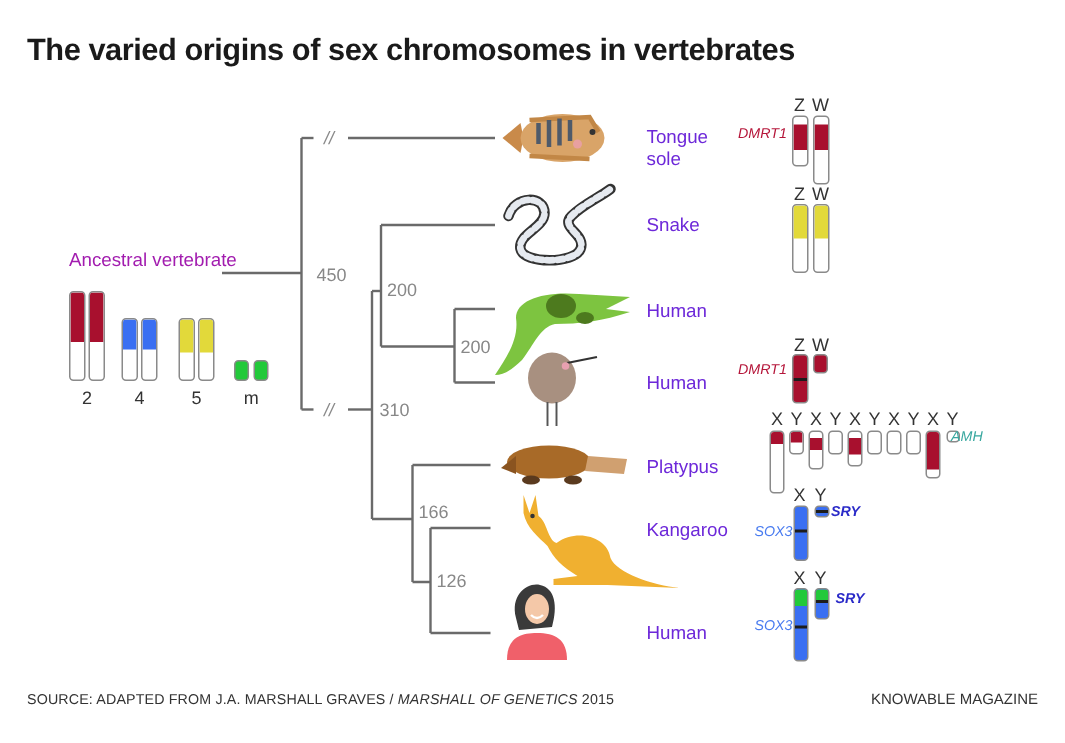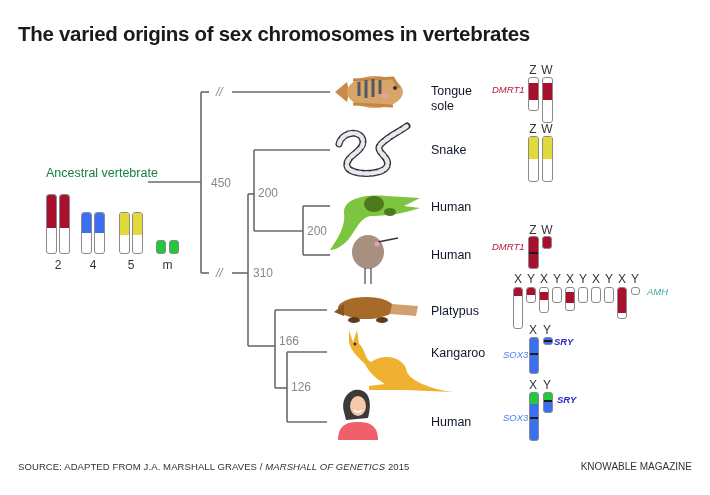--- a/index.html
+++ b/index.html
@@ -1,23 +1,23 @@
 <!DOCTYPE html>
 <html><head>
 <meta charset="utf-8">
 <style>
   html, body { margin: 0; padding: 0; background: #ffffff; }
   body { width: 710px; height: 495px; position: relative; overflow: hidden;
          font-family: "Liberation Sans", "DejaVu Sans", sans-serif; color: #222; }
   .title { position: absolute; left: 18px; top: 22px; font-size: 20.5px; font-weight: bold;
            color: #1a1a1a; letter-spacing: -0.3px; white-space: nowrap; }
   .tree { position: absolute; left: 0; top: 0; width: 710px; height: 495px; }
-  .lbl { position: absolute; font-size: 12.5px; color: #0f172a; white-space: nowrap; }
+  .lbl { position: absolute; font-size: 12.5px; color: #6d28d9; white-space: nowrap; }
   .node { position: absolute; font-size: 12px; color: #888; white-space: nowrap; }
-  .anc-label { position: absolute; left: 46px; top: 166px; font-size: 12.5px; color: #15803d; }
+  .anc-label { position: absolute; left: 46px; top: 166px; font-size: 12.5px; color: #a21caf; }
   .chrom { position: absolute; box-sizing: border-box; border: 1.3px solid #8a8a8a; border-radius: 3px;
            background: #fff; overflow: hidden; }
   .chrom .band { position: absolute; left: 0; right: 0; }
   .chrom .mark { position: absolute; left: 0; right: 0; height: 2px; background: #1c1c1c; }
   .cl { position: absolute; font-size: 12px; color: #333; text-align: center; width: 12px; }
   .num { position: absolute; font-size: 12px; color: #333; text-align: center; }
   .gene { position: absolute; font-size: 9.5px; font-style: italic; white-space: nowrap; }
   .footer-left { position: absolute; left: 18px; top: 461px; font-size: 9.5px; color: #333; letter-spacing: 0.1px; }
   .footer-right { position: absolute; right: 18px; top: 461px; font-size: 10px; color: #333; }
   .animal { position: absolute; }
@@ -221,21 +221,21 @@
   <div class="chrom" style="left:565px;top:287px;width:10px;height:24px;">
       <div class="band" style="top:4px;height:11px;background:#a8102e;"></div>
     </div>
   <div class="chrom" style="left:578px;top:287px;width:10px;height:16px;"></div>
   <div class="chrom" style="left:591px;top:287px;width:10px;height:16px;"></div>
   <div class="chrom" style="left:604px;top:287px;width:10px;height:16px;"></div>
   <div class="chrom" style="left:617px;top:287px;width:10px;height:32px;">
       <div class="band" style="top:0;height:25px;background:#a8102e;"></div>
     </div>
   <div class="chrom" style="left:631px;top:287px;width:9px;height:8px;"></div>
-  <div class="gene" style="left:647px;top:286px;color:#3aa8a0;text-align:right;">AMH</div>
+  <div class="gene" style="left:634px;top:286px;color:#3aa8a0;text-align:right;">AMH</div>
 </div>
 
 <div>
   <div class="cl" style="left:527px;top:323px;">X</div>
   <div class="cl" style="left:541px;top:323px;">Y</div>
   <div class="gene" style="left:503px;top:349px;color:#4a7cf0;">SOX3</div>
   <div class="chrom" style="left:529px;top:337px;width:10px;height:37px;background:#3a6ff2;">
       <div class="mark" style="top:15px;"></div>
     </div>
   <div class="chrom" style="left:543px;top:337px;width:10px;height:8px;background:#3a6ff2;">

